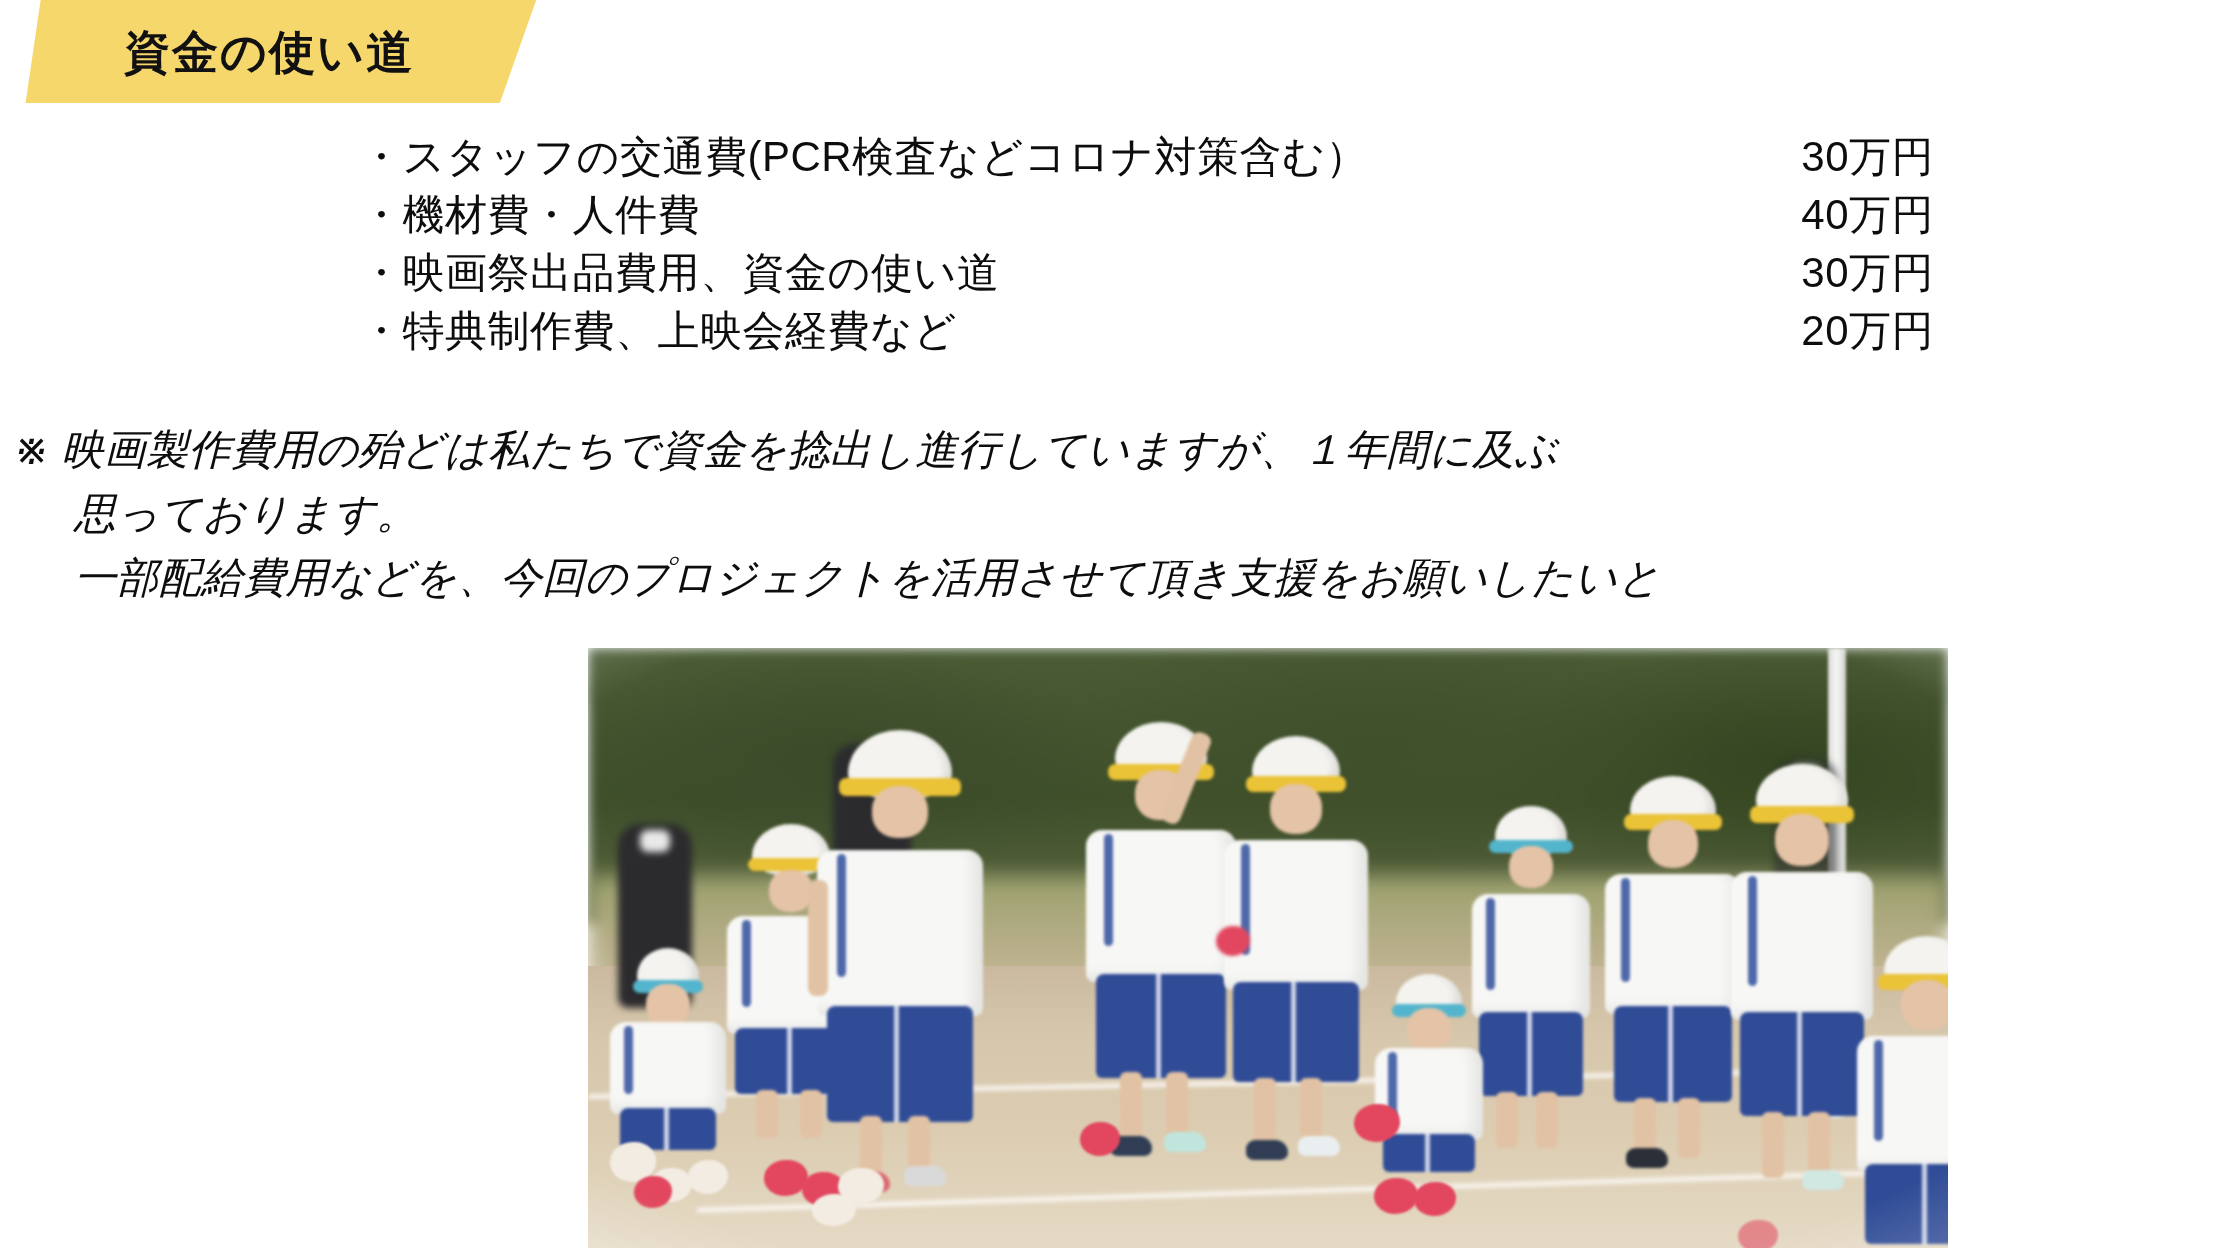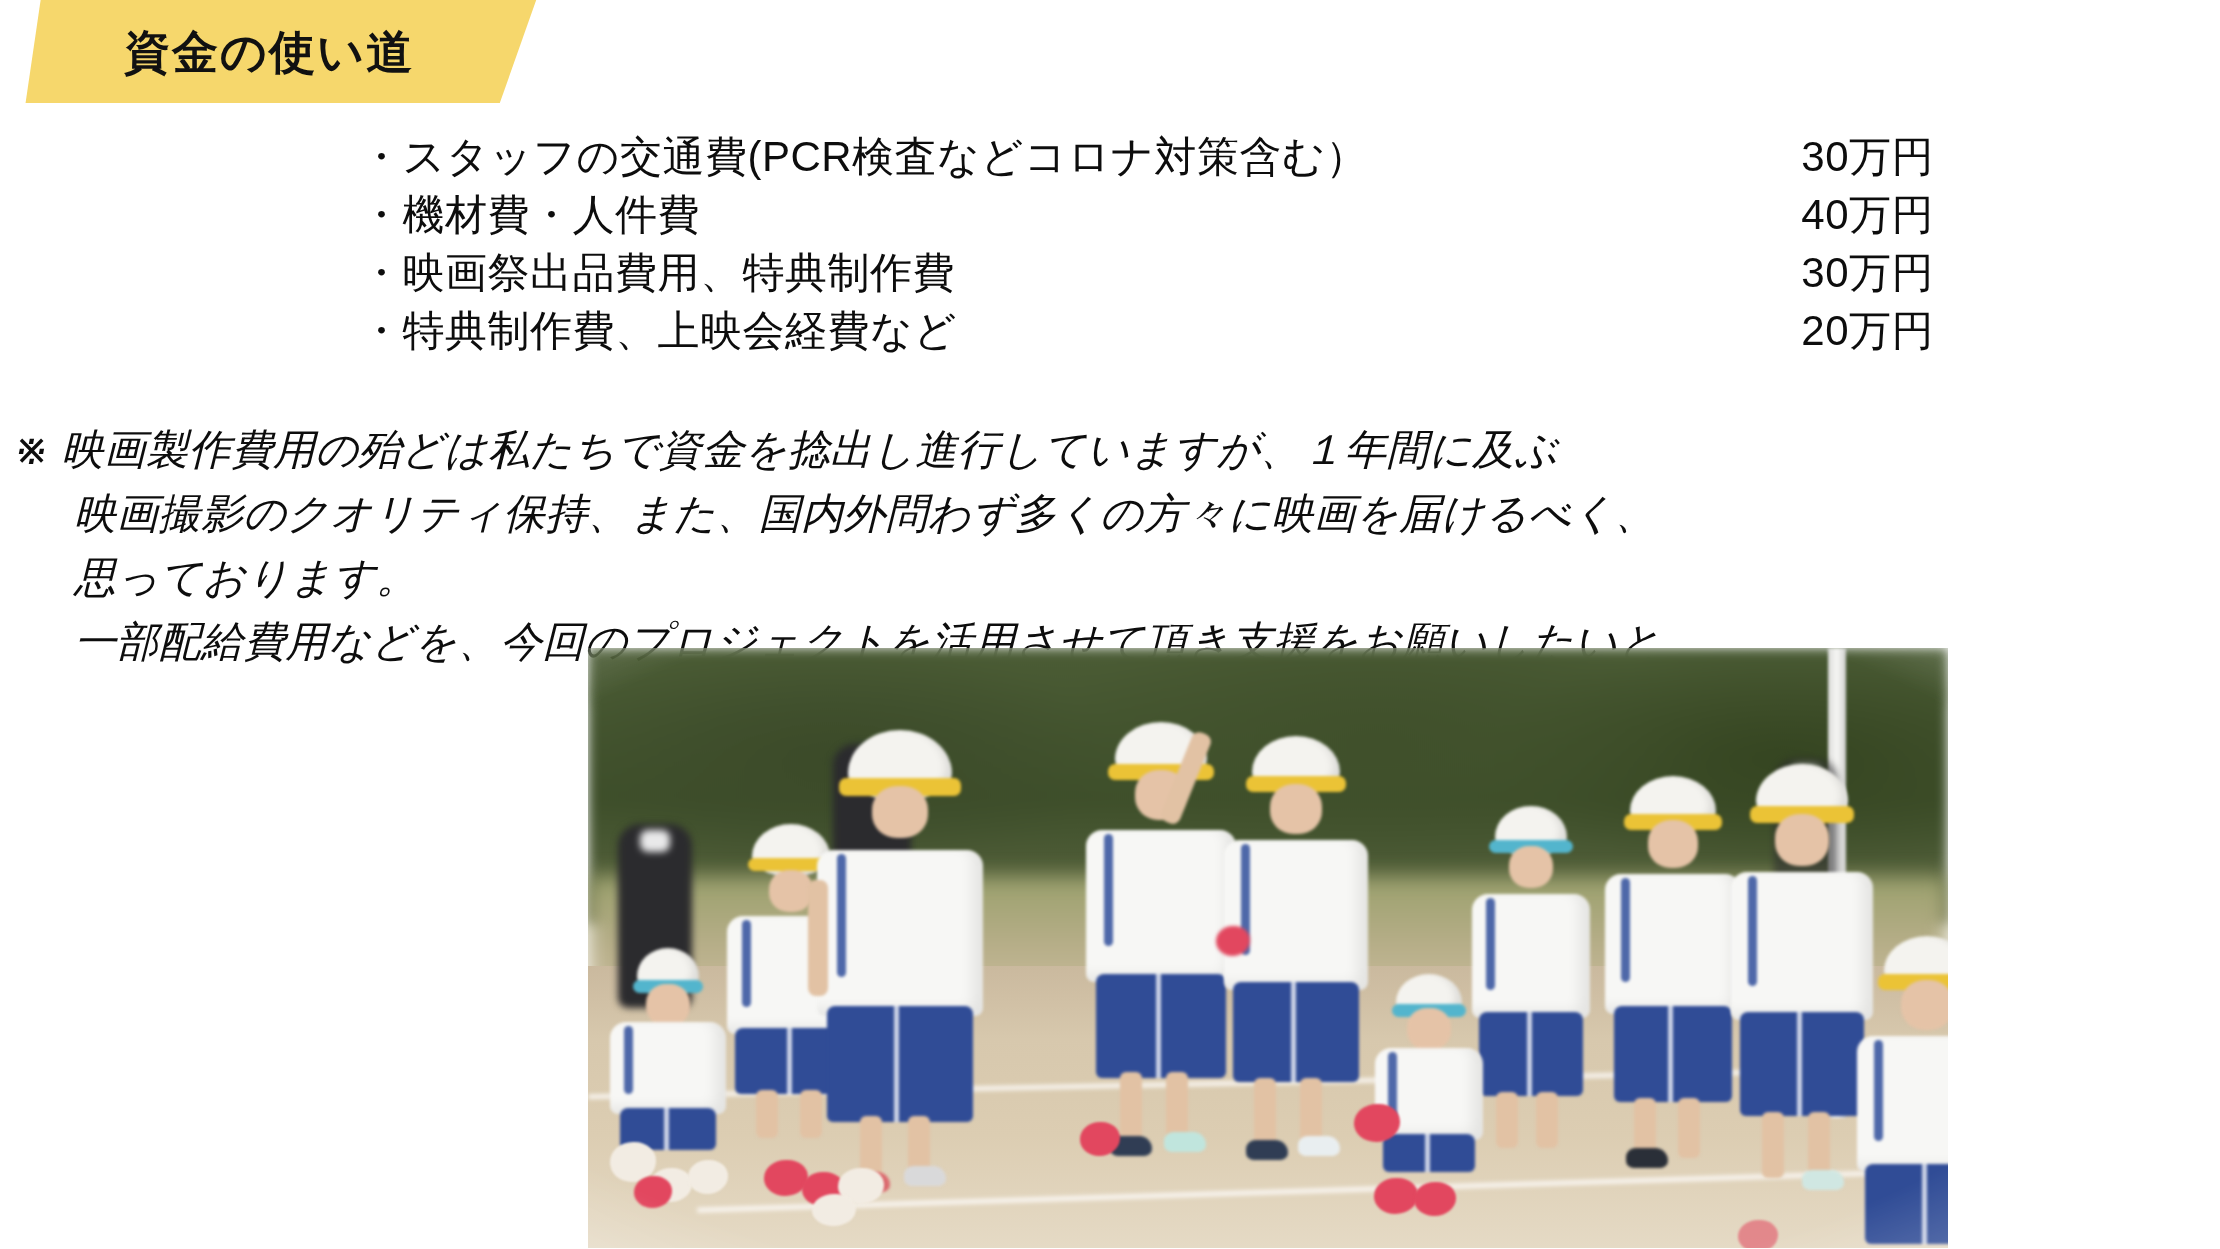--- a/index.html
+++ b/index.html
@@ -296,37 +296,34 @@
     <span class="budget-item">・スタッフの交通費(PCR検査などコロナ対策含む）</span>
     <span class="budget-amount">30万円</span>
   </div>
 
   <div class="budget-row">
     <span class="budget-item">・機材費・人件費</span>
     <span class="budget-amount">40万円</span>
   </div>
 
   <div class="budget-row">
-    <span class="budget-item">・映画祭出品費用、特典制作費</span>
+    <span class="budget-item">・映画祭出品費用、資金の使い道</span>
     <span class="budget-amount">30万円</span>
   </div>
 
   <div class="budget-row">
     <span class="budget-item">・特典制作費、上映会経費など</span>
     <span class="budget-amount">20万円</span>
   </div>
 
 </div>
 
 <div class="note-block">
   <div class="note-line">
     <span class="note-mark">※</span><span>映画製作費用の殆どは私たちで資金を捻出し進行していますが、１年間に及ぶ</span>
-  </div>
-  <div class="note-line indent">
-    <span>映画撮影のクオリティ保持、また、国内外問わず多くの方々に映画を届けるべく、</span>
   </div>
   <div class="note-line indent">
     <span>思っております。</span>
   </div>
   <div class="note-line indent">
     <span>一部配給費用などを、今回のプロジェクトを活用させて頂き支援をお願いしたいと</span>
   </div>
 </div>
 
 <div class="photo-wrap" title="白い体操服に白帽子・黄色や青のはちまきをした子どもたちが、砂のグラウンドで赤と白の玉を拾っている様子">

